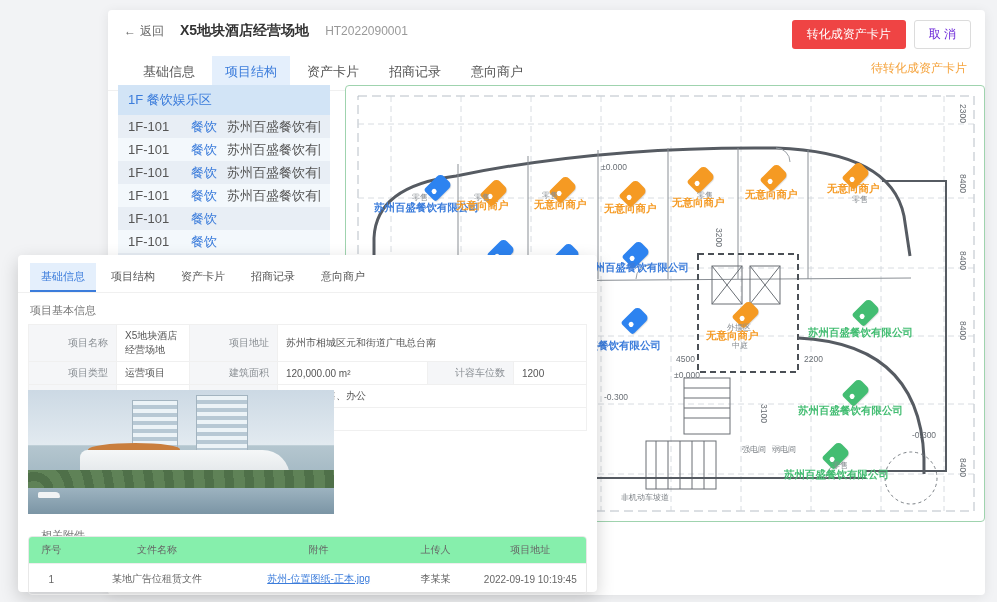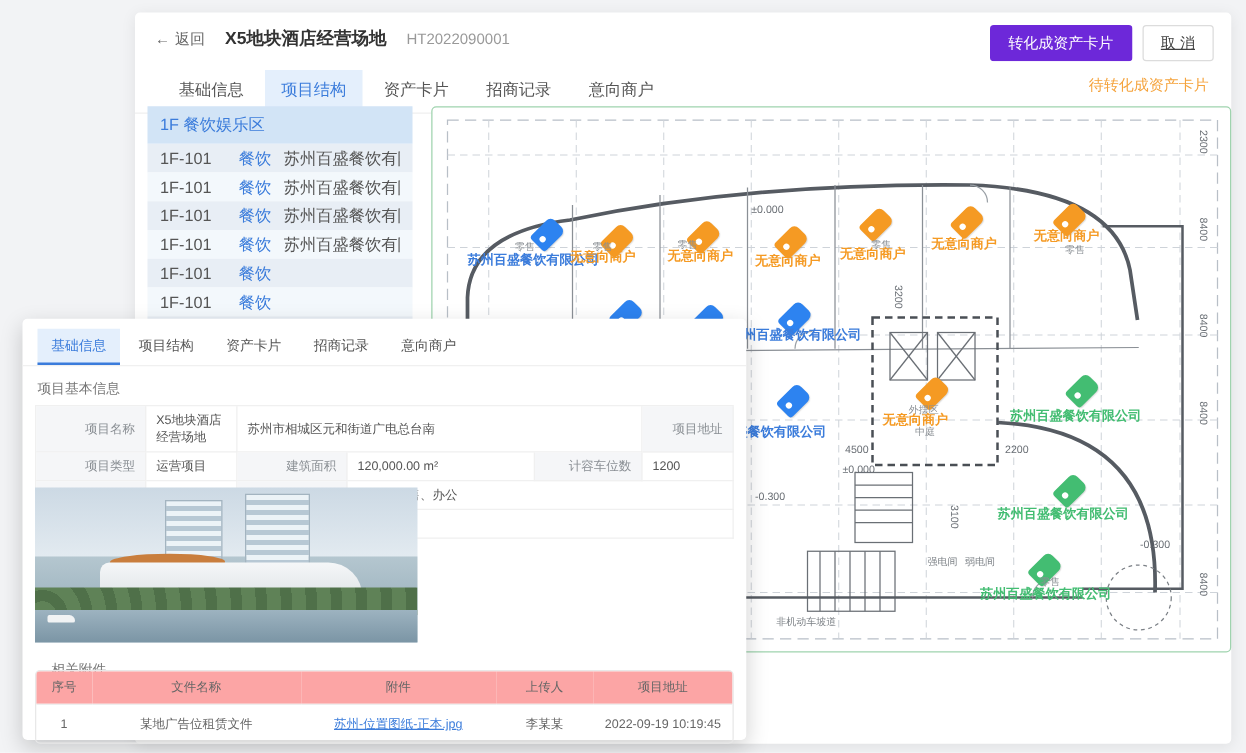--- a/index.html
+++ b/index.html
@@ -12,22 +12,22 @@
   #front-window { left:18px; top:255px; width:579px; height:337px; z-index:5;
     box-shadow:0 6px 18px rgba(0,0,0,.18); }
 
   
   .bw-header { position:relative; height:42px; display:flex; align-items:center; padding:0 16px; }
   .back-link { font-size:12px; color:#666; cursor:pointer; display:flex; align-items:center; gap:4px; }
   .bw-title { font-size:14px; font-weight:bold; color:#333; margin-left:16px; }
   .bw-code { font-size:12px; color:#999; margin-left:16px; }
   .bw-actions { position:absolute; right:14px; top:10px; display:flex; gap:8px; }
   .btn { font-size:12px; padding:5px 14px; border-radius:3px; cursor:pointer; border:1px solid transparent; }
-  .btn-primary { background:#6d28d9; color:#fff; }
-  .btn-plain { background:#fff; color:#404040; border-color:#dcdcdc;text-decoration:underline; }
+  .btn-primary { background:#ef4444; color:#fff; }
+  .btn-plain { background:#fff; color:#6d28d9; border-color:#dcdcdc; }
   .pending-status { position:absolute; right:18px; top:50px; font-size:12px; color:#f5a33c; }
 
   
   .tabs { display:flex; gap:4px; padding-left:22px; border-bottom:1px solid #f0f0f0; margin-top:4px; }
   .tab { font-size:13px; color:#555; padding:7px 13px; cursor:pointer; border-bottom:2px solid transparent; }
   .tab.active { color:#3b7cdb; background:#e4effc; border-bottom-color:#3b7cdb; }
   #front-window .tabs { padding-left:12px; margin-top:8px; }
   #front-window .tab { font-size:11px; padding:6px 11px; }
 
   
@@ -85,21 +85,21 @@
     background:linear-gradient(#9db3c0,#7b95a5); }
   #boat { position:absolute; left:10px; bottom:16px; width:22px; height:6px; background:#f1f3f4;
     border-radius:2px 6px 2px 2px; }
   #map-box { position:absolute; left:322px; top:135px; width:248px; height:124px; background:#ebedee;
     display:flex; align-items:center; justify-content:center; }
   #map-box span { color:#c0c4c7; font-size:16px; }
 
   
   #files-table { margin:0 10px; border:1px solid #e8e8e8; border-radius:4px; overflow:hidden;
     width:559px; border-collapse:separate; border-spacing:0; font-size:10px; }
-  #files-table th { background:#fca5a5; color:#666; font-weight:normal; padding:6px 8px; text-align:center; }
+  #files-table th { background:#86efac; color:#666; font-weight:normal; padding:6px 8px; text-align:center; }
   #files-table td { color:#666; padding:8px 4px; text-align:center; border-top:1px solid #eee; }
   #files-table .link { color:#3b7cdb; text-decoration:underline; cursor:pointer; }
 </style>
 </head>
 <body>
 
 <div class="window" id="back-window">
   <div class="bw-header">
     <span class="back-link">
       <span>←</span>
@@ -308,22 +308,22 @@
       <div class="tab">资产卡片</div>
       <div class="tab">招商记录</div>
       <div class="tab">意向商户</div>
     </div>
 
   <div class="section-title">项目基本信息</div>
 
   <div class="form-grid">
     <div class="fcell flabel">项目名称</div>
     <div class="fcell fvalue">X5地块酒店经营场地</div>
+    <div class="fcell flabel">项目地址</div>
     <div class="fcell fvalue span3">苏州市相城区元和街道广电总台南</div>
-    <div class="fcell flabel">项目地址</div>
 
     <div class="fcell flabel">项目类型</div>
     <div class="fcell fvalue">运营项目</div>
     <div class="fcell flabel">建筑面积</div>
     <div class="fcell fvalue">120,000.00 m²</div>
     <div class="fcell flabel">计容车位数</div>
     <div class="fcell fvalue">1200</div>
 
     <div class="fcell flabel">责任人</div>
     <div class="fcell fvalue">李某某</div>

